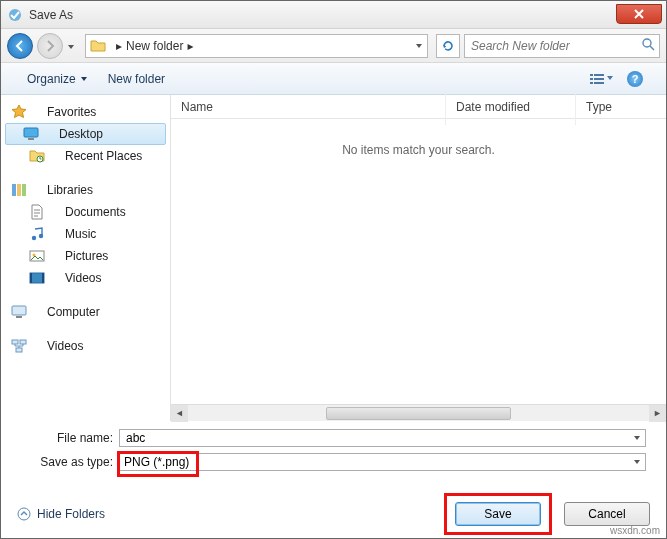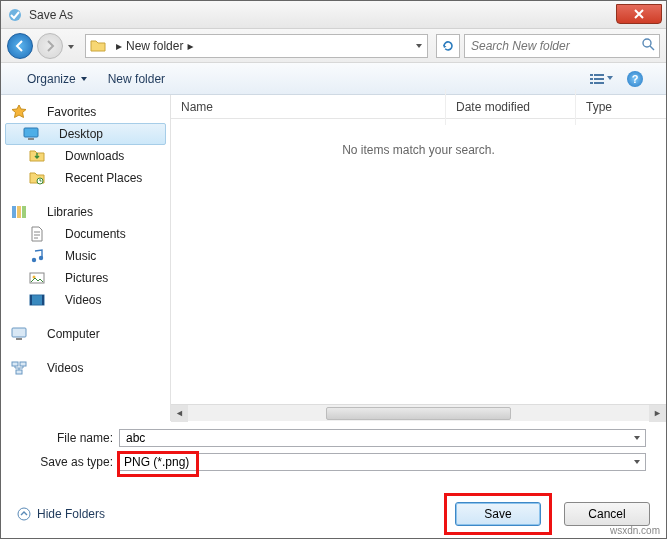--- a/index.html
+++ b/index.html
@@ -265,29 +265,20 @@
                 <rect x="1" y="2" width="14" height="9" rx="1" fill="#4eaee7" stroke="#2d79b2"></rect>
                 <rect x="5" y="12" width="6" height="2" fill="#888"></rect>
               </svg>
             </span>
           <span>Desktop</span>
         </div>
         <div class="tree-item tree-child">
           <span class="ico">
               <svg viewBox="0 0 16 16">
                 <path d="M1 3h5l2 2h7v8H1z" fill="#f7d774" stroke="#caa43a"></path>
-                <path d="M8 5v4m-2-1l2 2 2-2" stroke="#3a8a3a" stroke-width="1.4" fill="none"></path>
-              </svg>
-            </span>
-          <span>Downloads</span>
-        </div>
-        <div class="tree-item tree-child">
-          <span class="ico">
-              <svg viewBox="0 0 16 16">
-                <path d="M1 3h5l2 2h7v8H1z" fill="#f7d774" stroke="#caa43a"></path>
                 <circle cx="11" cy="11" r="3" fill="#fff" stroke="#3a8a3a"></circle>
                 <path d="M11 9v2h1.5" stroke="#3a8a3a" fill="none"></path>
               </svg>
             </span>
           <span>Recent Places</span>
         </div>
       </div>
 
       <div class="tree-group">
         <div class="tree-item root">

